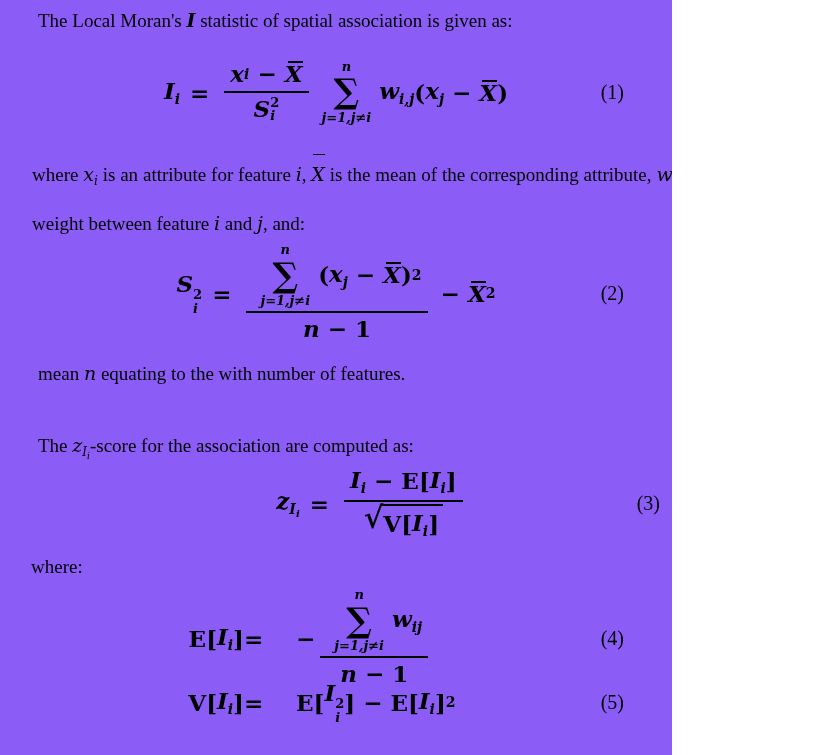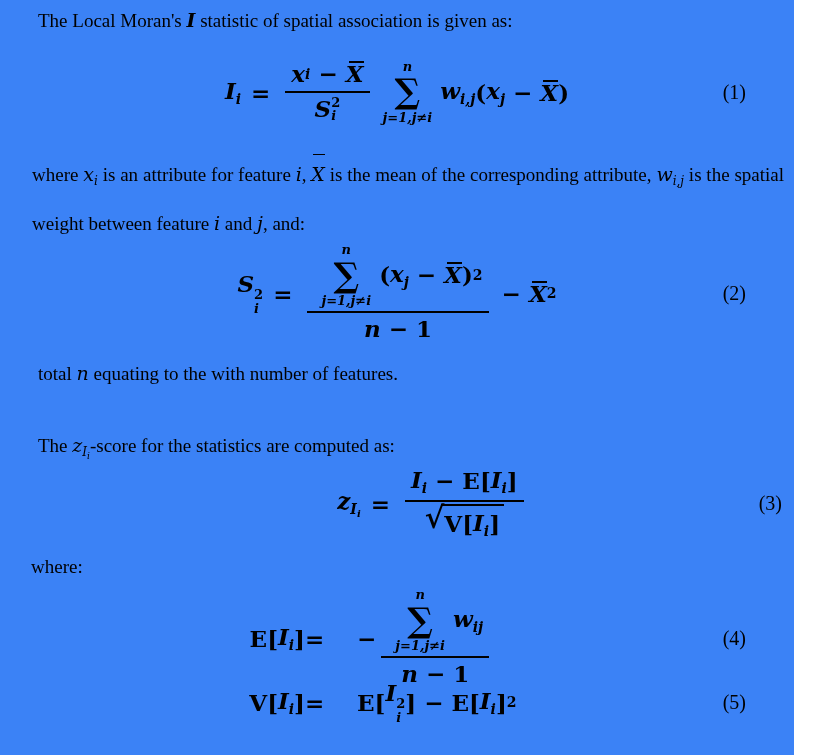--- a/index.html
+++ b/index.html
@@ -1,17 +1,17 @@
 <!DOCTYPE html>
 <html><head>
 <meta charset="utf-8">
 <style>
   html,body { margin:0; padding:0; background:#ffffff; }
   .page {
-    position:relative; width:794px; height:755px; background:#3b82f6; color:#000;
+    position:relative; width:672px; height:755px; background:#8b5cf6; color:#000;
     font-family:"Liberation Serif","DejaVu Serif",serif; overflow:hidden;
   }
   
   .text { position:absolute; font-size:19px; line-height:42px; color:#000; }
   .im  { font-family:"DejaVu Serif",serif; font-style:italic; }
   .im.b { font-weight:bold; }
   .isub { font-size:12px; vertical-align:-4px; font-style:italic; font-family:"DejaVu Serif",serif; }
   .isub2 { font-size:9px; vertical-align:-3px; font-style:italic; }
   .ibar { position:relative; display:inline-block; }
   .ibar::after { content:""; position:absolute; left:2px; right:0; top:1px; border-top:1.5px solid #000; }
@@ -125,25 +125,25 @@
           </span>
       </span>
       <span class="op">−</span>
       <span class="bar">X</span>
       <span class="sup rm">2</span>
     </div>
     <span class="eqnum">(2)</span>
   </div>
 
   <div class="text" style="top:352px; left:38px;">
-    <span>total </span><span class="im">n</span><span> equating to the with number of features.</span>
+    <span>mean </span><span class="im">n</span><span> equating to the with number of features.</span>
   </div>
 
   <div class="text" style="top:424px; left:38px;">
-    <span>The </span><span class="im"><span>z</span><span class="isub"><span>I</span><span class="isub2">i</span></span></span><span>-score for the statistics are computed as:</span>
+    <span>The </span><span class="im"><span>z</span><span class="isub"><span>I</span><span class="isub2">i</span></span></span><span>-score for the association are computed as:</span>
   </div>
 
   <div class="eqrow" style="top:460px; height:86px;padding-left:36px;">
     <div class="math">
       <span class="tok"><span>z</span><span class="sub"><span>I</span><span class="sub2">i</span></span></span>
       <span class="eqs">=</span>
       <span class="frac">
         <span class="num">
           <span class="tok"><span>I</span><span class="sub">i</span></span>
           <span class="op">−</span>

